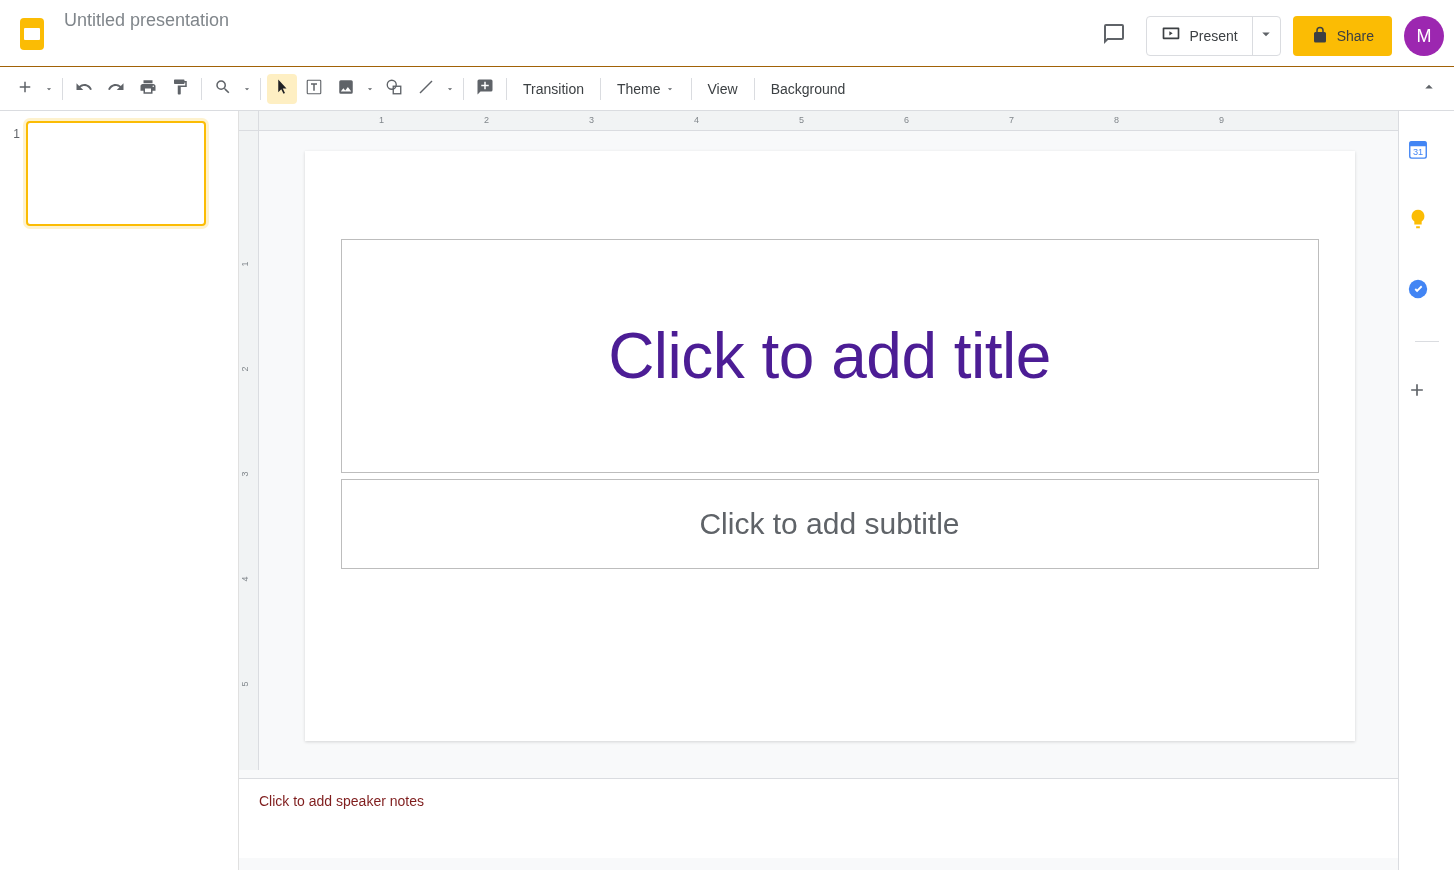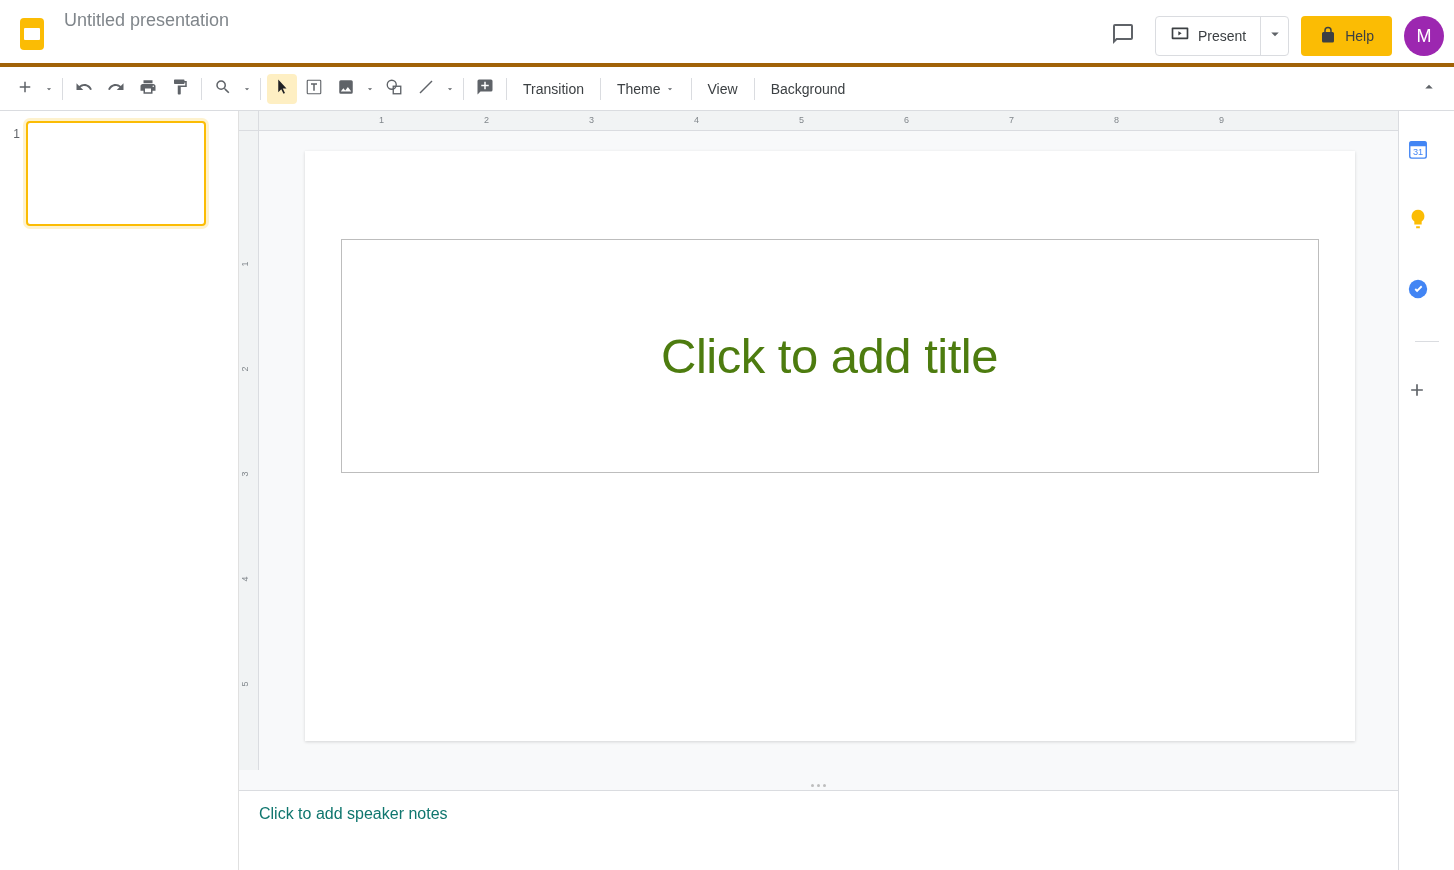--- a/index.html
+++ b/index.html
@@ -1,19 +1,19 @@
 <!DOCTYPE html>
 <html><head>
 <meta charset="utf-8">
 <style>
 * { margin: 0; padding: 0; box-sizing: border-box; font-family: Arial, "Helvetica Neue", sans-serif; }
 body { width: 1454px; height: 870px; background: #fff; overflow: hidden; position: relative; }
 
 
-.header { height: 67px; display: flex; align-items: flex-start; padding: 8px 10px 0 12px; border-bottom: 4px solid #a16207; }
+.header { height: 67px; display: flex; align-items: flex-start; padding: 8px 10px 0 12px; border-bottom: 1px solid #a16207; }
 .app-logo { width: 40px; height: 40px; margin-top: 6px; margin-right: 8px; display: flex; align-items: center; justify-content: center; }
 .app-logo svg { width: 36px; height: 36px; }
 .title-area { flex: 1; }
 .doc-title { font-size: 18px; color: #80868b; padding: 2px 4px; margin-bottom: 2px; display: inline-block; }
 .menubar { display: flex; gap: 2px; }
 .menu-item { font-size: 14px; color: #202124; padding: 4px 7px; border-radius: 4px; cursor: pointer; }
 .top-actions { display: flex; align-items: flex-start; gap: 12px; margin-top: 8px; }
 .comment-btn { width: 40px; height: 40px; display: flex; align-items: center; justify-content: center; border-radius: 50%; cursor: pointer; }
 .comment-btn svg { width: 24px; height: 24px; fill: #5f6368; }
 .present-wrap { display: flex; border: 1px solid #dadce0; border-radius: 4px; height: 40px; overflow: hidden; }
@@ -49,28 +49,28 @@
 .canvas-area { flex: 1; position: relative; background: #f8f9fa; overflow: hidden; }
 .ruler-h { position: absolute; top: 0; left: 20px; right: 0; height: 20px; background: #f1f3f4; border-bottom: 1px solid #dadce0; font-size: 9px; color: #80868b; }
 .ruler-h .tick { position: absolute; top: 4px; }
 .ruler-v { position: absolute; top: 20px; left: 0; width: 20px; bottom: 100px; background: #f1f3f4; border-right: 1px solid #dadce0; font-size: 9px; color: #80868b; }
 .ruler-v .tick { position: absolute; left: 3px; transform: rotate(-90deg); transform-origin: center; }
 .ruler-corner { position: absolute; top: 0; left: 0; width: 20px; height: 20px; background: #f1f3f4; border-right: 1px solid #dadce0; border-bottom: 1px solid #dadce0; }
 
 .slide-wrap { position: absolute; top: 40px; left: 38px; right: 16px; bottom: 110px; display: flex; align-items: flex-start; justify-content: center; }
 .slide { width: 1050px; height: 590px; background: #fff; box-shadow: 0 1px 3px rgba(0,0,0,0.15); position: relative; }
 .title-box { position: absolute; top: 88px; left: 36px; right: 36px; height: 234px; border: 1px solid #bdbdbd; display: flex; align-items: center; justify-content: center; cursor: text; }
-.title-box span { font-size: 49px; color: #4d7c0f; letter-spacing: -0.5px; }
+.title-box span { font-size: 64px; color: #4c1d95; letter-spacing: -0.5px; }
 .subtitle-box { position: absolute; top: 328px; left: 36px; right: 36px; height: 90px; border: 1px solid #bdbdbd; display: flex; align-items: center; justify-content: center; cursor: text; }
 .subtitle-box span { font-size: 30px; color: #5f6368; }
 
 .notes-splitter { position: absolute; bottom: 80px; left: 0; right: 0; height: 10px; display: flex; align-items: center; justify-content: center; cursor: ns-resize; }
 .notes-splitter .dots { display: flex; gap: 3px; }
 .notes-splitter .dots span { width: 3px; height: 3px; border-radius: 50%; background: #bdbdbd; }
-.speaker-notes { position: absolute; bottom: 0; left: 0; right: 0; height: 80px; background: #fff; border-top: 1px solid #dadce0; padding: 14px 20px; font-size: 16px; color: #0f766e; cursor: text; }
+.speaker-notes { position: absolute; bottom: 12px; left: 0; right: 0; height: 80px; background: #fff; border-top: 1px solid #dadce0; padding: 14px 20px; font-size: 14px; color: #7f1d1d; cursor: text; }
 
 
 .side-panel { width: 56px; border-left: 1px solid #dadce0; display: flex; flex-direction: column; align-items: center; padding-top: 20px; gap: 30px; }
 .side-icon { width: 40px; height: 40px; display: flex; align-items: center; justify-content: flex-start; border-radius: 50%; cursor: pointer; }
 .side-sep { width: 24px; height: 1px; background: #dadce0; }
 </style>
 </head>
 <body>
 
 <div class="header">
@@ -99,21 +99,21 @@
       <div class="present-dd">
         <span><svg viewBox="0 0 24 24">
               <path d="M7 10l5 5 5-5z"></path>
             </svg></span>
       </div>
     </div>
     <div class="share-btn">
       <span><svg viewBox="0 0 24 24">
             <path d="M18 8h-1V6a5 5 0 0 0-10 0v2H6a2 2 0 0 0-2 2v10a2 2 0 0 0 2 2h12a2 2 0 0 0 2-2V10a2 2 0 0 0-2-2zM9 6a3 3 0 0 1 6 0v2H9z"></path>
           </svg></span>
-      <span>Help</span>
+      <span>Share</span>
     </div>
     <div class="avatar">M</div>
   </div>
 </div>
 
 <div class="toolbar">
   <div class="tb-btn">
       <span><svg viewBox="0 0 24 24">
           <path d="M19 13h-6v6h-2v-6H5v-2h6V5h2v6h6z"></path>
         </svg></span>
@@ -248,20 +248,23 @@
       <span class="tick" style="top:338px">3</span>
       <span class="tick" style="top:443px">4</span>
       <span class="tick" style="top:548px">5</span>
     </div>
 
     <div class="slide-wrap">
       <div class="slide">
         <div class="title-box">
           <span>Click to add title</span>
         </div>
+        <div class="subtitle-box">
+          <span>Click to add subtitle</span>
+        </div>
       </div>
     </div>
 
     <div class="notes-splitter">
       <div class="dots">
           <span></span>
           <span></span>
           <span></span>
         </div>
     </div>

